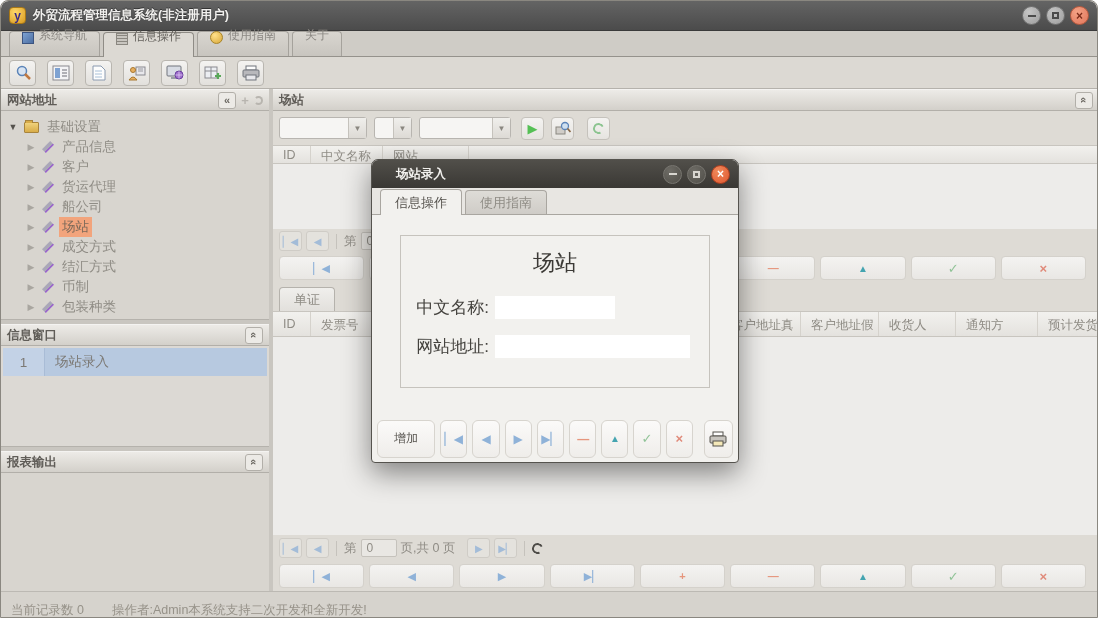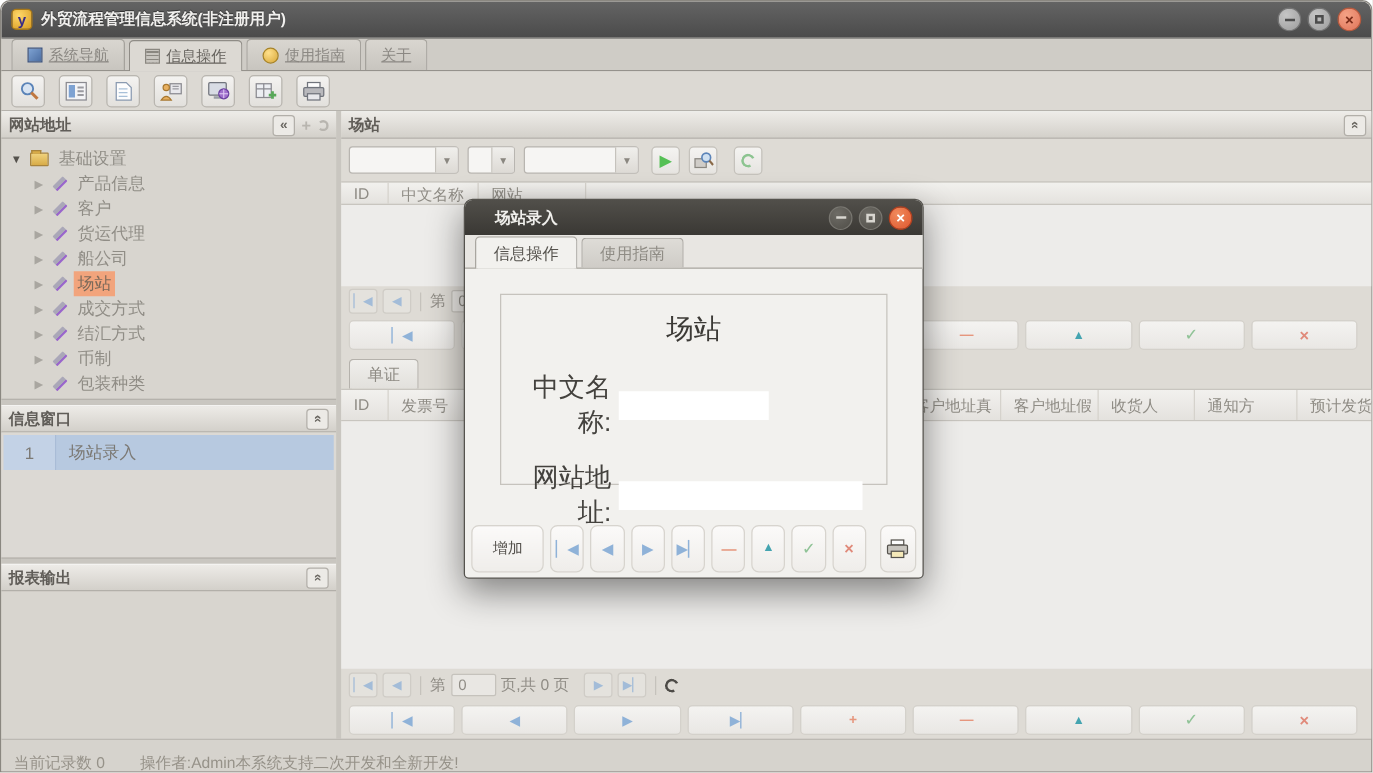--- a/index.html
+++ b/index.html
@@ -21,23 +21,23 @@
   .wbtn { width:19px; height:19px; border-radius:50%; display:flex; align-items:center; justify-content:center; }
   .wbtn.lt { background:radial-gradient(circle at 35% 30%, #c6c6c6, #9c9c9c); border:1px solid #757575; }
   .wbtn.lt .bar { width:8px; height:2px; background:#4c4c4c; }
   .wbtn.lt .sq  { width:7px; height:7px; border:2px solid #4c4c4c; }
   .wbtn.cl { background:radial-gradient(circle at 35% 30%, #f4a285, #e0755a); border:1px solid #b85a3e;
              color:#7c2c1a; font-weight:bold; font-size:12px; line-height:1; }
 
   
   .tabbar { position:absolute; left:0; top:30px; width:100%; height:26px;
     background:#cfccc6; border-bottom:1px solid #95928c; display:flex; align-items:flex-end; padding-left:8px; }
-  .tab { height:23px; display:flex; align-items:center; gap:5px; padding:12px 12px;
+  .tab { height:23px; display:flex; align-items:flex-end; gap:5px; padding:12px 12px;
     border:1px solid #a5a29c; border-bottom:none; border-radius:4px 4px 0 0;
-    background:linear-gradient(#d9d6d0,#c8c5bf); color:#8b8883; margin-right:3px;text-decoration:underline; }
+    background:linear-gradient(#d9d6d0,#c8c5bf); color:#8b8883; margin-right:3px; }
   .tab.active { background:#dcd9d3; border-color:#8f8c86; color:#66635e; height:25px; margin-bottom:-1px; }
   .ic-navsq { width:12px; height:12px; background:linear-gradient(135deg,#7ea2d2,#4c6ea2); border:1px solid #3c5480; }
   .ic-grid { width:12px; height:12px; border:1px solid #8a8780;
     background:repeating-linear-gradient(0deg,#c8c5bf 0 2px,#8a8780 2px 3px),repeating-linear-gradient(90deg,transparent 0 2px,#8a8780 2px 3px); }
   .ic-guide { width:13px; height:13px; border-radius:50%; background:radial-gradient(circle at 35% 30%, #ffe08a, #d8a83a); border:1px solid #a88428; }
 
   
   .toolbar { position:absolute; left:0; top:56px; width:100%; height:32px;
     background:#dcd9d3; border-bottom:1px solid #b5b2ac; display:flex; align-items:center; gap:11px; padding-left:8px; }
   .toolbtn { width:27px; height:26px; border:1px solid #b9b6b0; border-radius:4px;
@@ -145,21 +145,21 @@
   .dlg-tabbar { height:27px; background:#e8e6e2; border-bottom:1px solid #a9a6a0;
     display:flex; align-items:flex-end; padding-left:8px; }
   .dlg-tab { height:24px; padding:0 14px; display:flex; align-items:center; margin-right:3px;
     border:1px solid #a9a6a0; border-bottom:none; border-radius:4px 4px 0 0;
     background:linear-gradient(#dedcd7,#cfccc7); color:#8f8c85; font-size:13px; }
   .dlg-tab.active { background:#f2f1ee; color:#55524d; height:26px; margin-bottom:-1px; }
   .dlg-body { flex:1; padding:20px 28px 0 28px; }
   .fieldset { border:1px solid #c6c3bd; height:153px; padding:12px 10px 0 10px; }
   .form-title { text-align:center; font-size:22px; color:#3c3a36; margin-bottom:18px; }
   .frow { display:flex; align-items:center; margin-bottom:16px; }
-  .flabel { width:78px; text-align:right; font-size:21px; color:#44423e; margin-right:6px; }
+  .flabel { width:78px; text-align:right; font-size:17px; color:#44423e; margin-right:6px; }
   .finput { height:23px; border:none; background:#fff; font-family:inherit; font-size:13px; padding:0 4px; }
   .fi1 { width:120px; } .fi2 { width:195px; }
   .dlg-toolbar { height:47px; display:flex; align-items:center; gap:5px; padding:0 5px; }
   .dlgbtn { height:38px; border:1px solid #d7d4ce; border-radius:6px;
     background:linear-gradient(#fbfaf9,#efedea); display:flex; align-items:center; justify-content:center;
     font-size:12px; }
   .dlgbtn.txt { width:60px; color:#55524d; font-size:12px; }
   .dlgbtn.ic { width:28px; }
   .dlgbtn.prn { width:30px; margin-left:6px; }
 </style>

